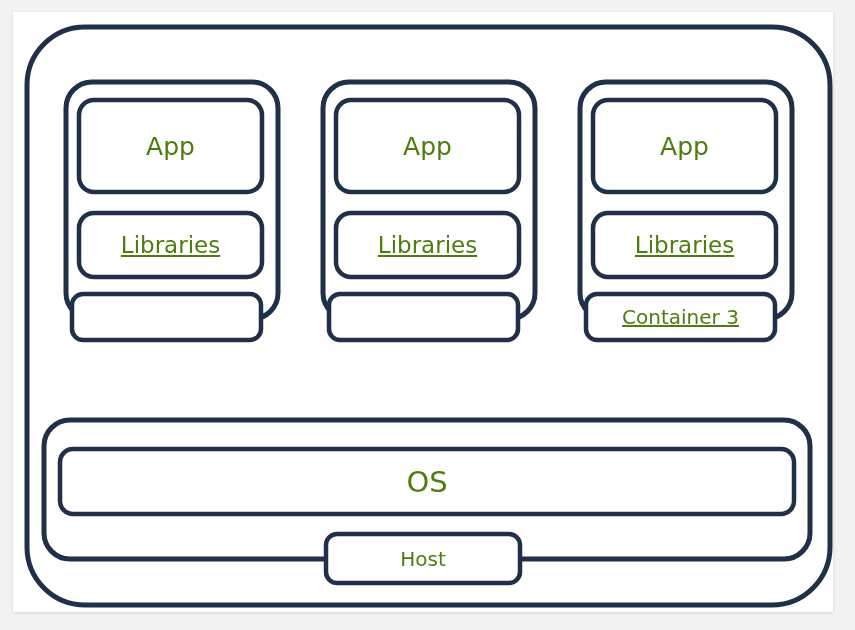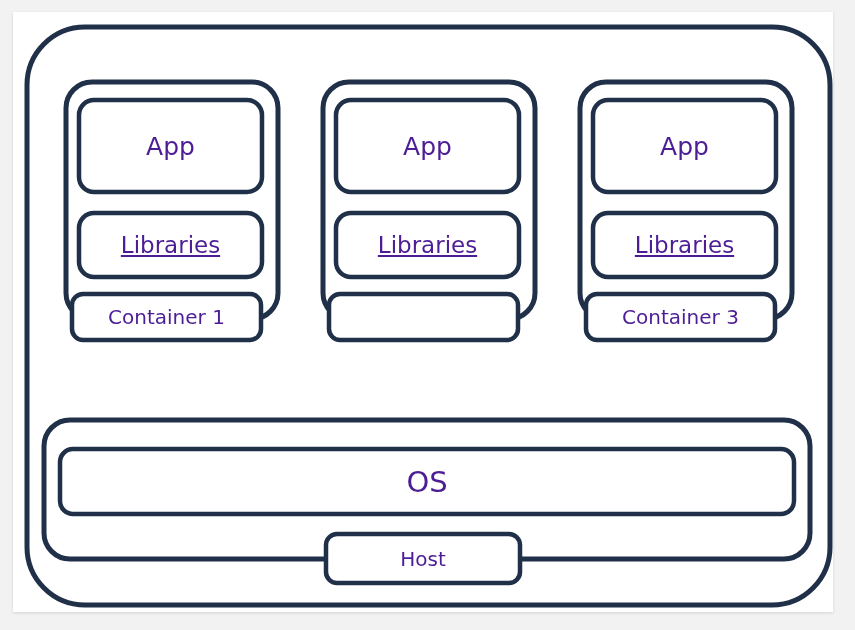--- a/index.html
+++ b/index.html
@@ -52,21 +52,21 @@
     stroke: #1f3048;
     stroke-width: 4.5;
   }
 
   
   .label {
     position: absolute;
     display: flex;
     align-items: center;
     justify-content: center;
-    color: #4c1d95;
+    color: #4d7c0f;
     text-align: left;
     white-space: nowrap;
     user-select: none;
   }
   .label-app      { font-size: 25px; }
   .label-lib      { font-size: 23px; text-decoration: underline; }
   .label-cont     { font-size: 20px; }
   .label-os       { font-size: 29px; }
   .label-host     { font-size: 20px; }
 </style>
@@ -98,25 +98,24 @@
 
     <rect class="shape" x="44" y="420" width="766" height="139" rx="26" ry="26"></rect>
     <rect class="shape-thin" x="60" y="449" width="734" height="65" rx="13" ry="13"></rect>
 
     <rect class="shape-thin" x="326" y="534" width="194" height="49" rx="11" ry="11"></rect>
 
   </svg>
 
   <div class="label label-app" style="left:79px;  top:100px; width:183px; height:92px;">App</div>
   <div class="label label-lib" style="left:79px;  top:213px; width:183px; height:64px;">Libraries</div>
-  <div class="label label-cont" style="left:72px;  top:294px; width:189px; height:46px;">Container 1</div>
 
   <div class="label label-app" style="left:336px; top:100px; width:183px; height:92px;">App</div>
   <div class="label label-lib" style="left:336px; top:213px; width:183px; height:64px;">Libraries</div>
 
   <div class="label label-app" style="left:593px; top:100px; width:183px; height:92px;">App</div>
   <div class="label label-lib" style="left:593px; top:213px; width:183px; height:64px;">Libraries</div>
-  <div class="label label-cont" style="left:586px; top:294px; width:189px; height:46px;">Container 3</div>
+  <div class="label label-cont" style="left:586px; top:294px; width:189px; height:46px;text-decoration:underline;">Container 3</div>
 
   <div class="label label-host" style="left:326px; top:534px; width:194px; height:49px;">Host</div>
   <div class="label label-os" style="left:60px;  top:449px; width:734px; height:65px;">OS</div>
 
 </div>
 
 </body></html>

